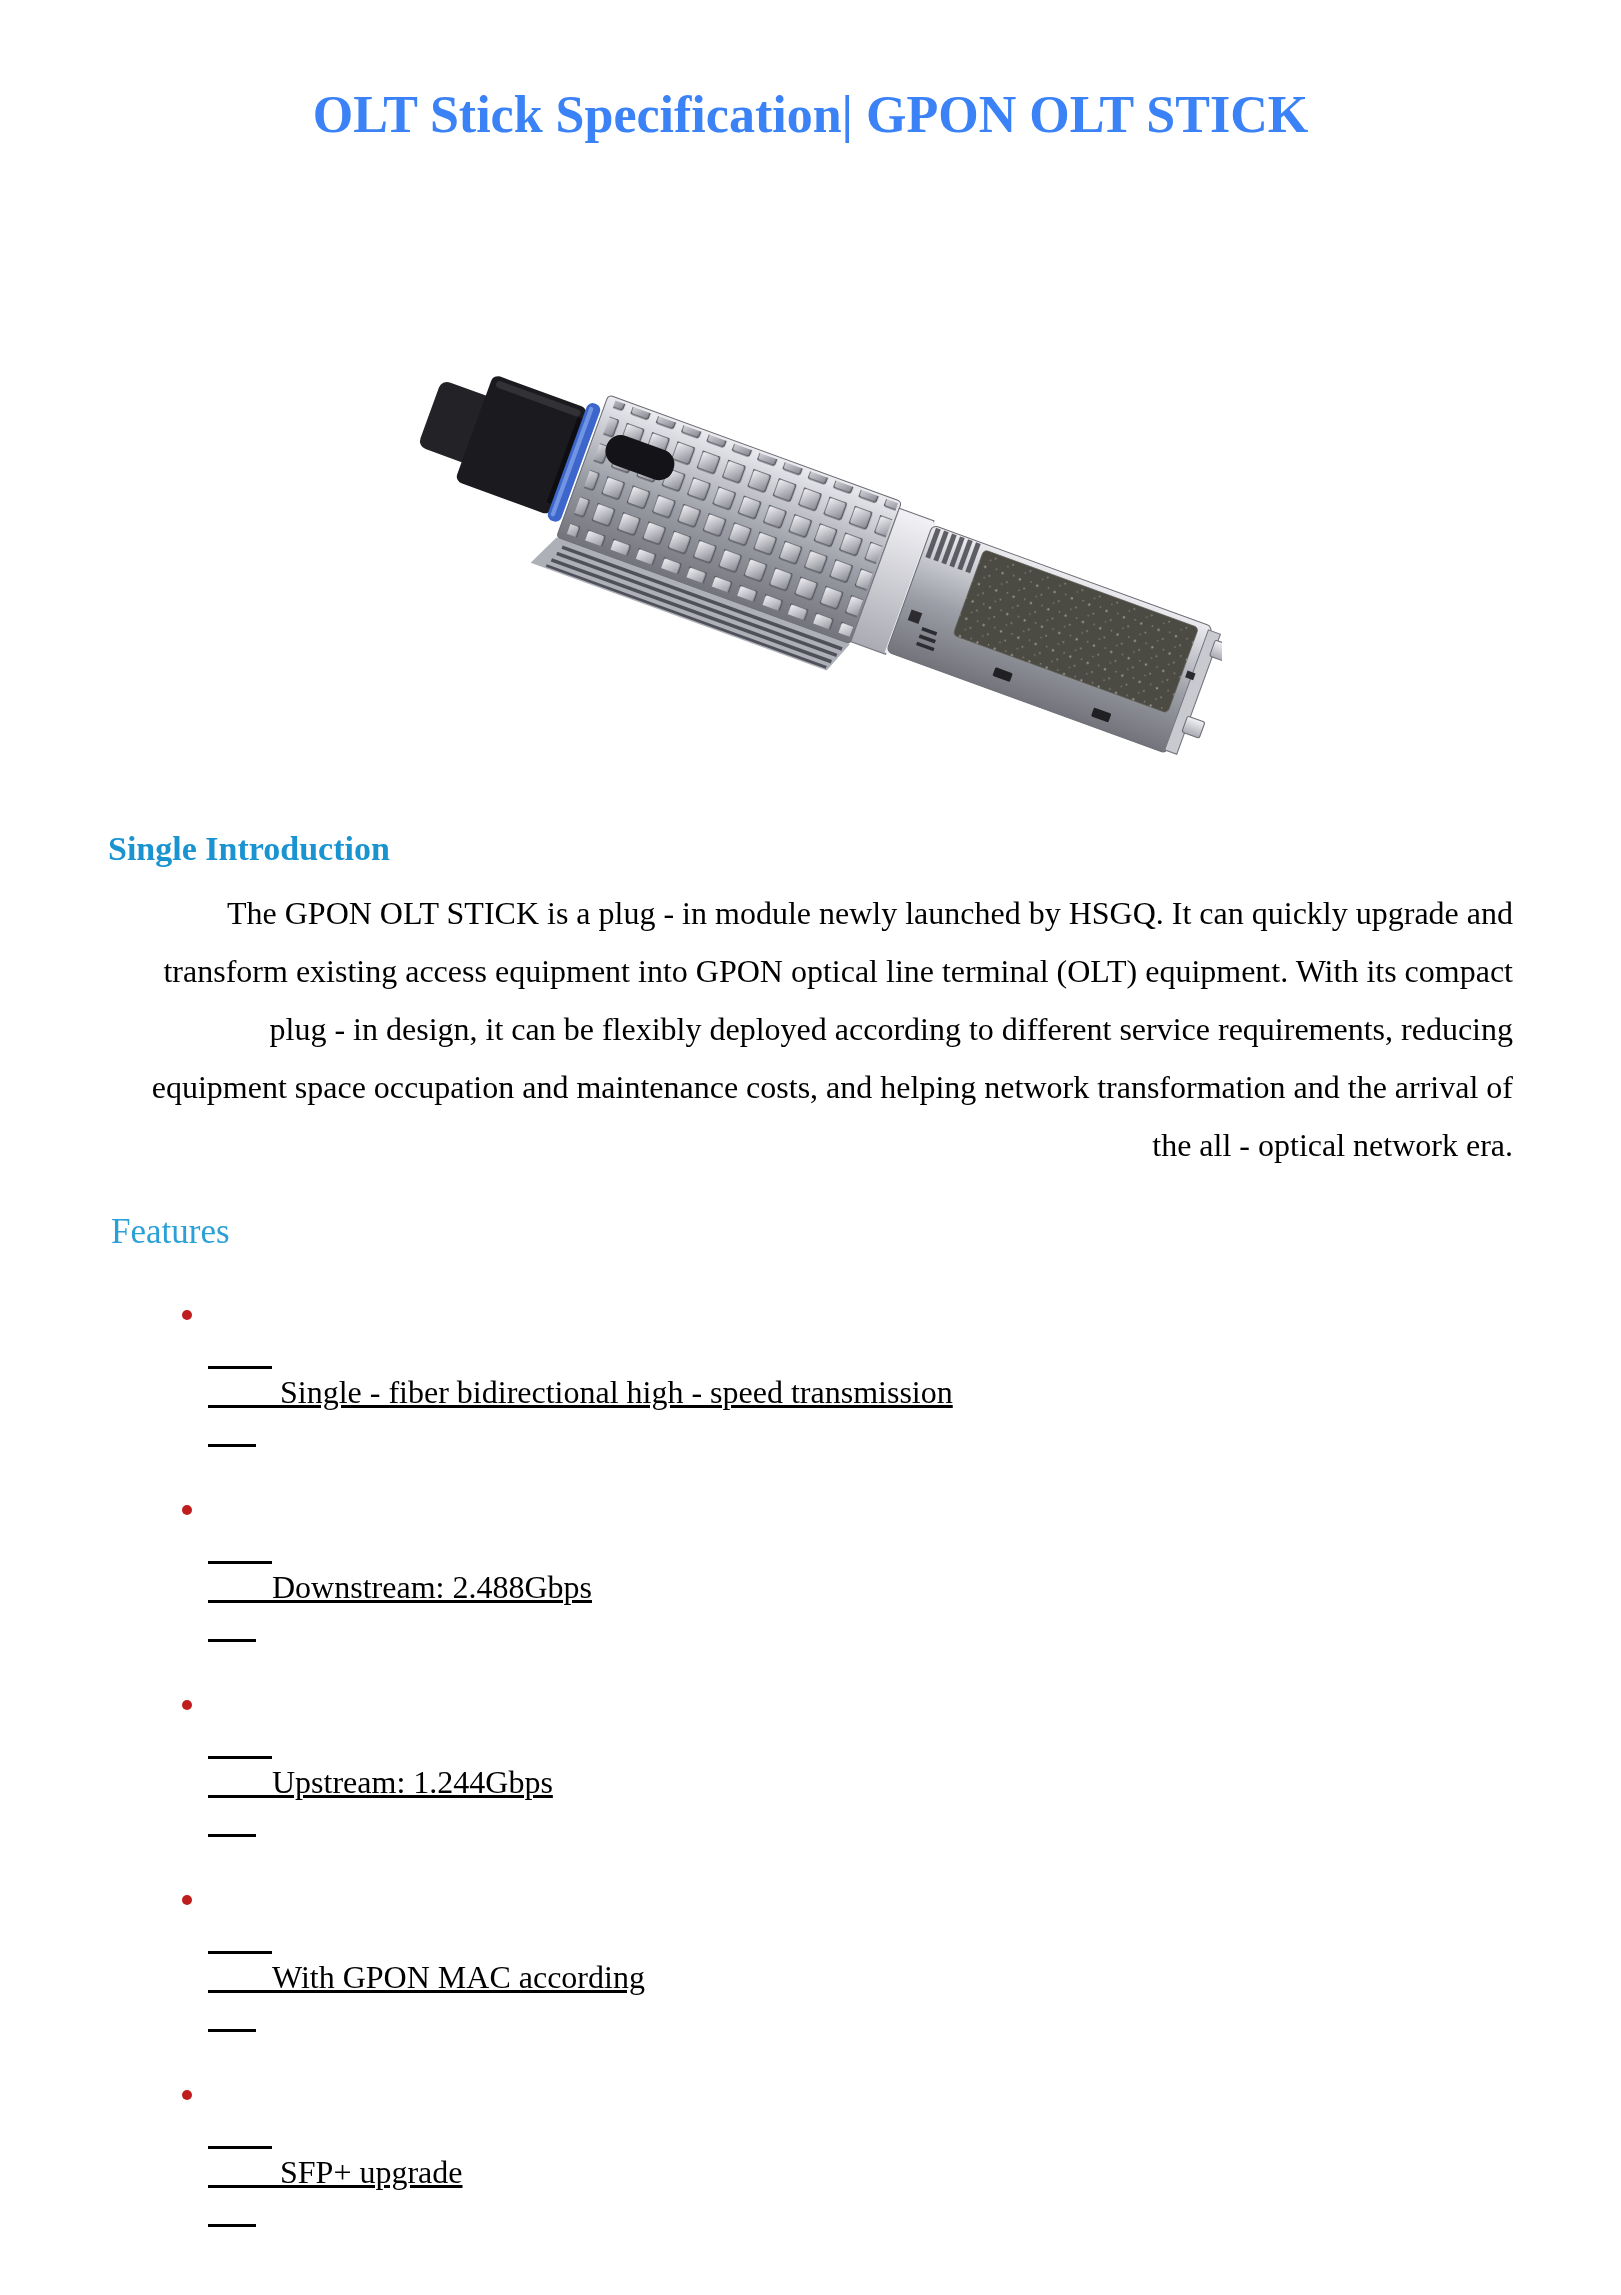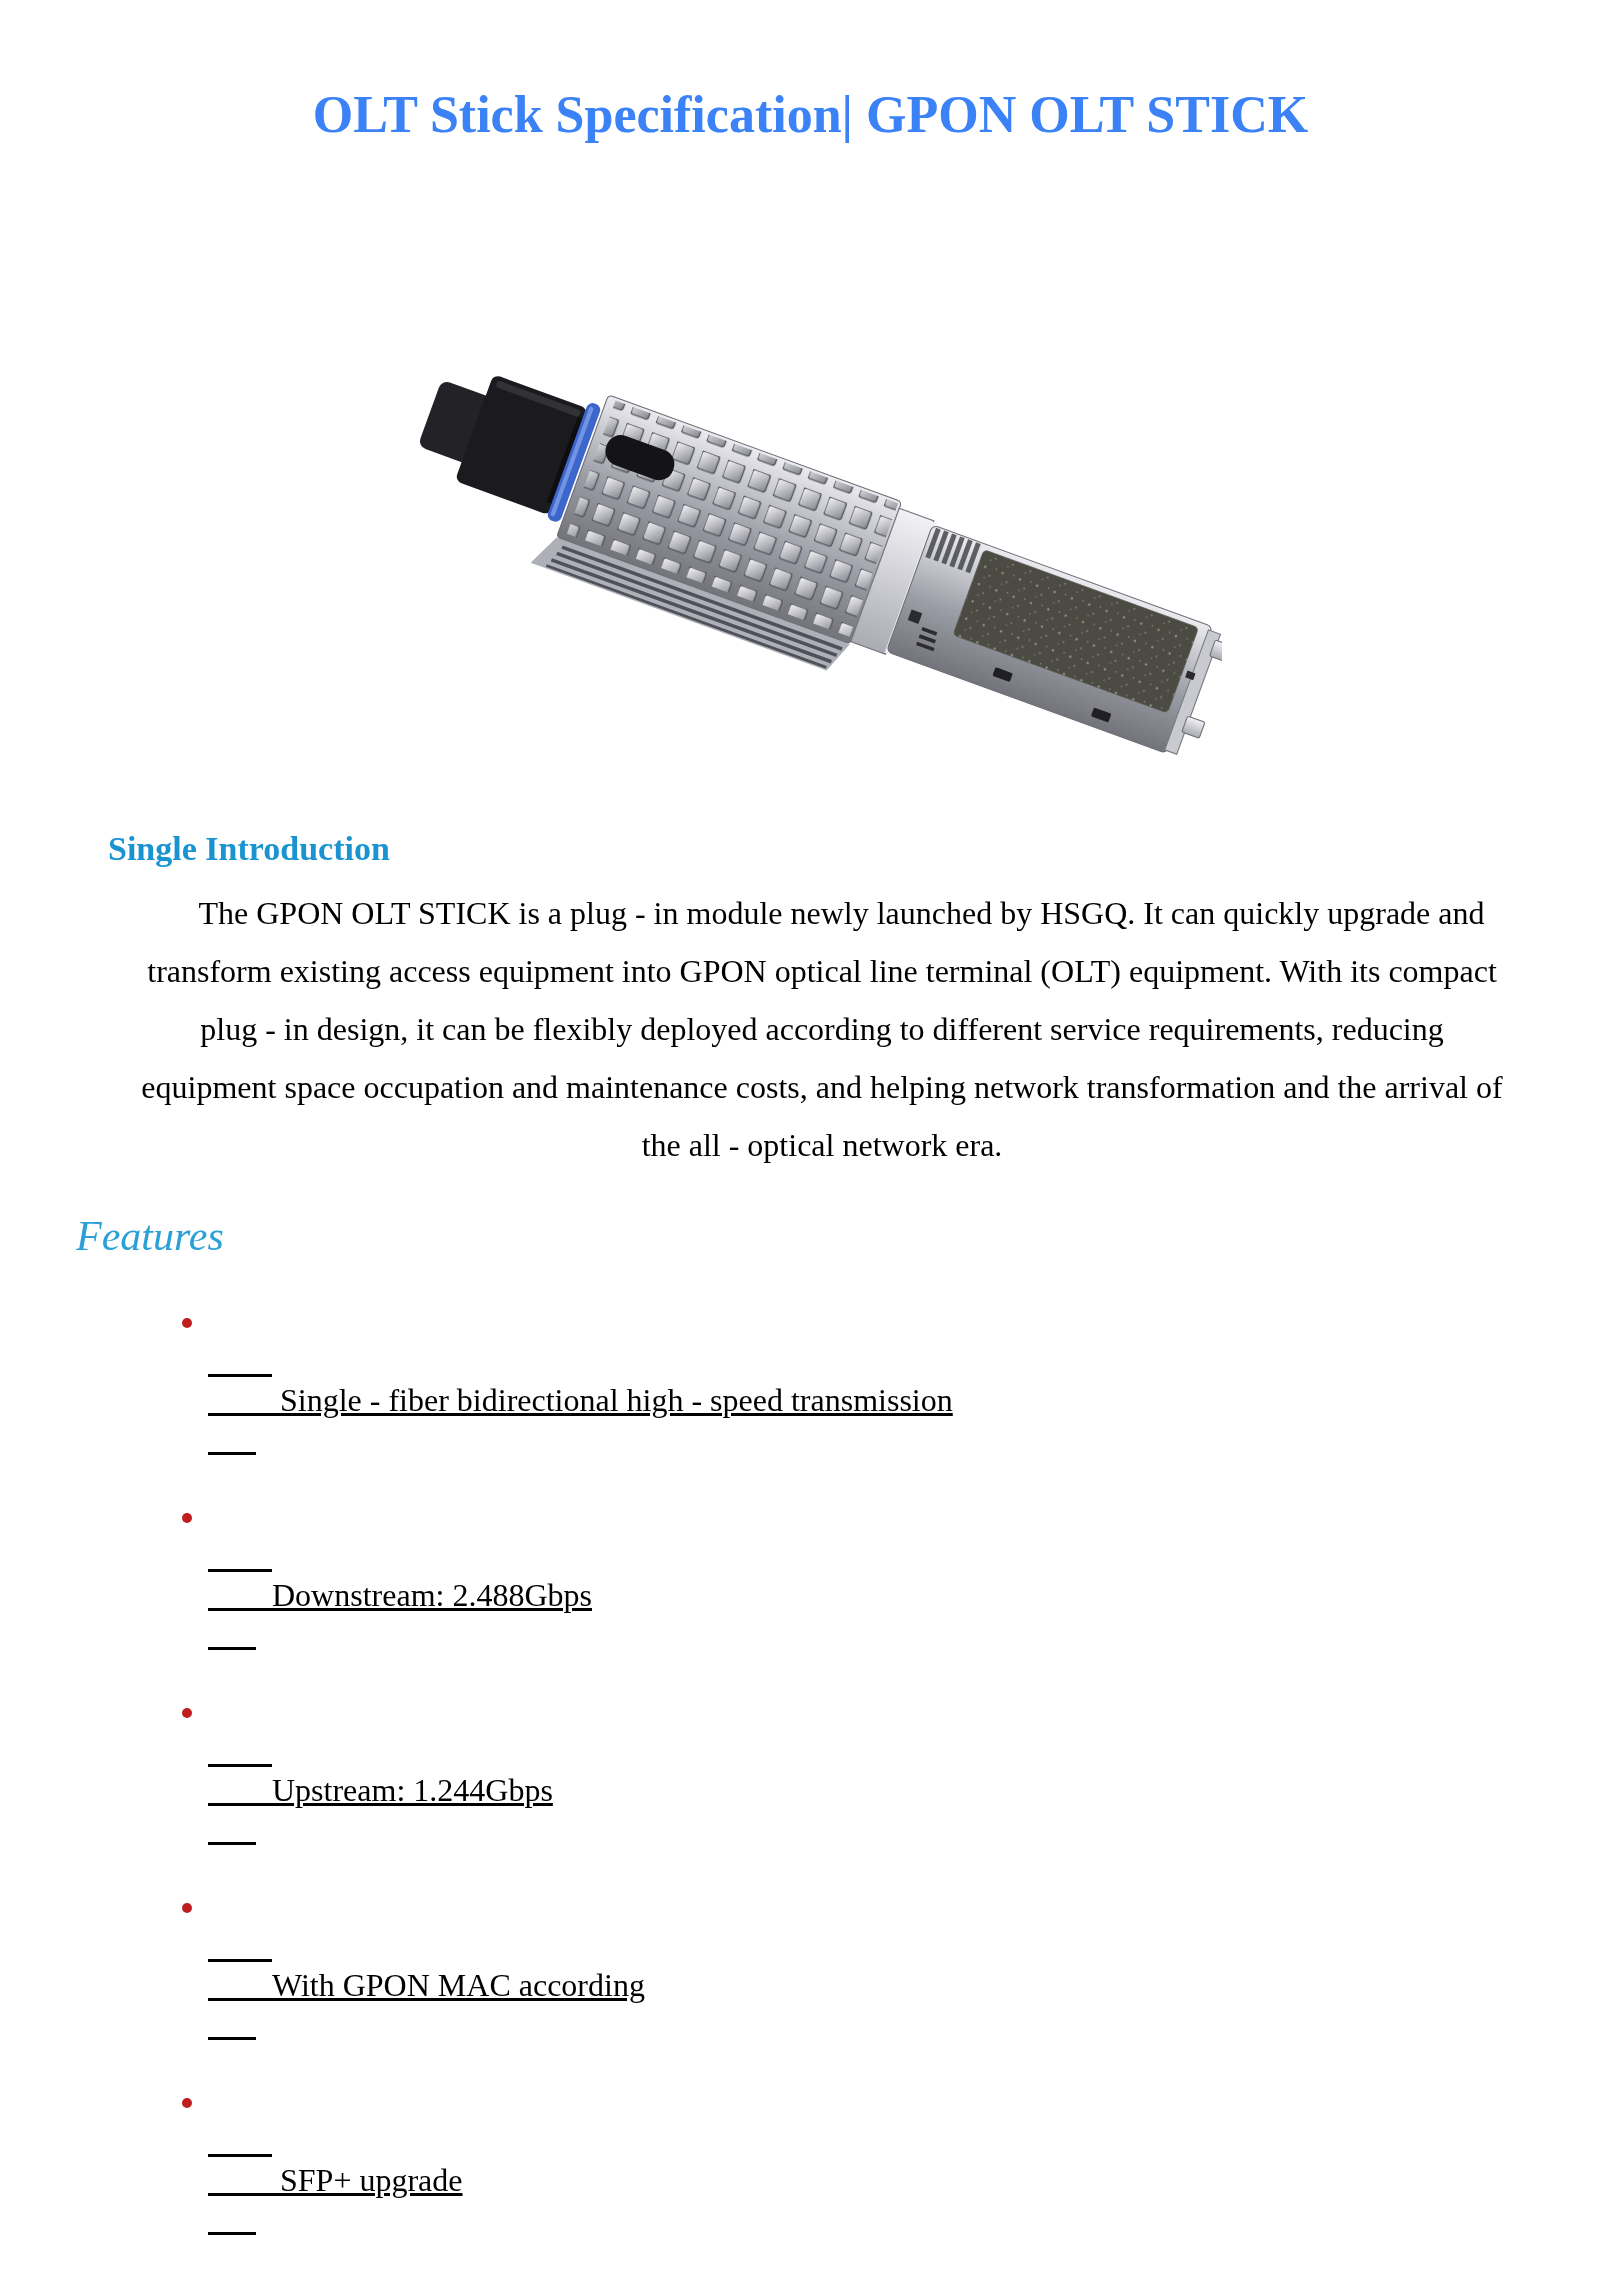--- a/index.html
+++ b/index.html
@@ -12,26 +12,25 @@
     font-size:52px;line-height:1.18;color:#3b82f6;
   }
   .photo-wrap{width:823px;margin:178px auto 0;}
   .photo-wrap svg{display:block;width:823px;height:auto;}
   .intro-heading{
     margin:24.6px 0 0 108px;font-size:34px;font-weight:bold;
     color:var(--intro-blue,#1a94d0);
   }
   .intro-body{
     margin:16px 108px 0 131px;font-size:32px;line-height:58px;
-    text-indent:39px;text-align:center;
+    text-indent:39px;text-align:right;
   }
   .features-heading{
-    margin:38px 0 0 76px;font-size:42px;font-weight:normal;
+    margin:38px 0 0 111px;font-size:35px;font-weight:normal;
     color:var(--features-blue,#2aa0d6);
-    font-style:italic;
   }
   .features-list{list-style:none;margin:43px 108px 0 182px;padding:0;text-decoration:underline;}
   .features-list li{
     position:relative;padding-left:26px;font-size:32px;line-height:39px;
     margin-bottom:39px;white-space:pre-wrap;
   }
   .features-list li .dot{
     position:absolute;left:0;top:14.4px;width:10px;height:10px;border-radius:50%;
     background:var(--bullet-red,#c01e1e);
   }

